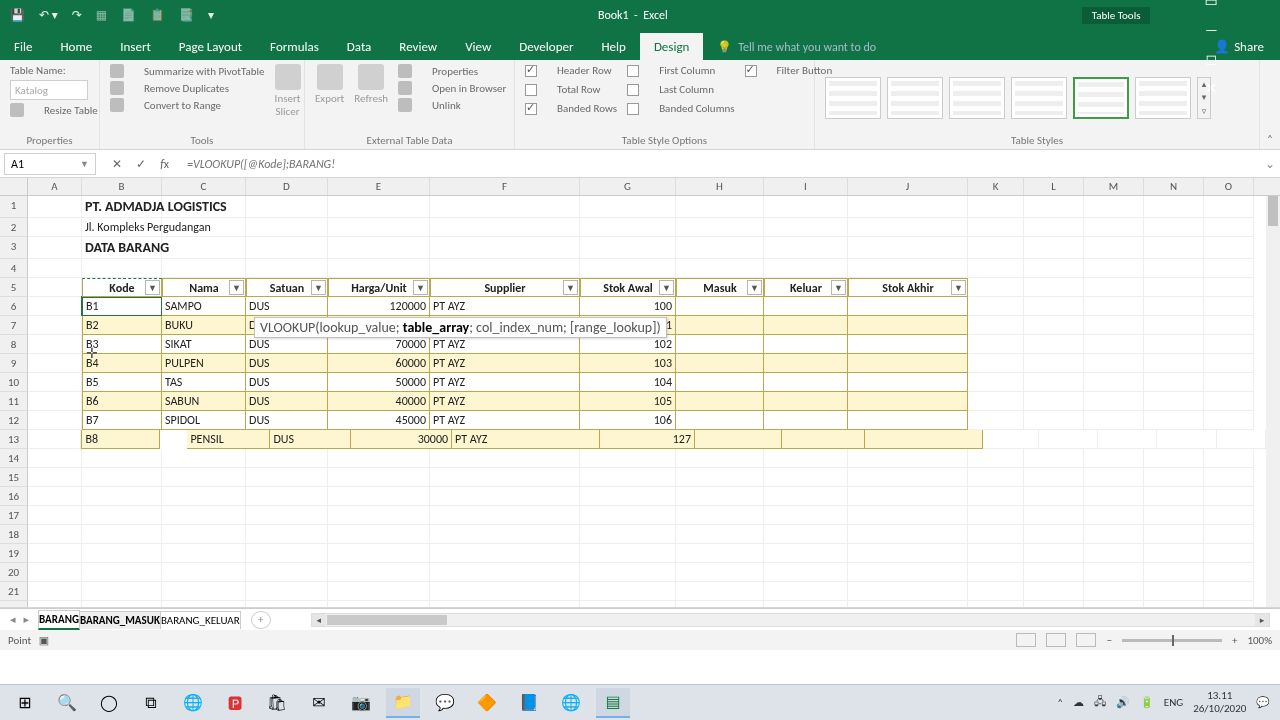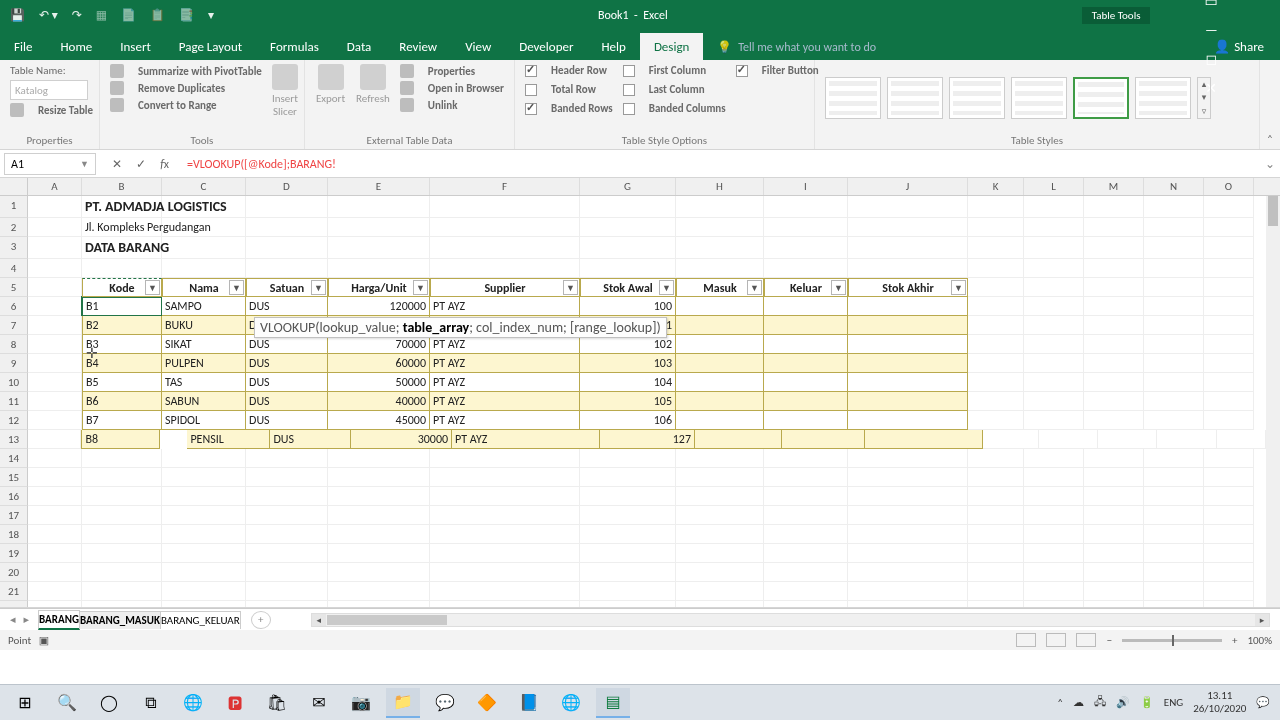--- a/index.html
+++ b/index.html
@@ -21,41 +21,41 @@
   .ribbon-tabs .tab.active { background:#f3f3f3; color:#0f7345; }
   .tell-me { display:flex; align-items:center; gap:6px; padding:6px 14px; color:#cce; font-size:12px; opacity:.8;}
   .share { margin-left:auto; padding:6px 16px; display:flex; align-items:center; gap:4px; }
 
   
   .ribbon-body { height:90px; background:#f3f3f3; border-bottom:1px solid #d5d5d5; display:flex; font-size:11px; color:#6a6a6a; }
   .group { border-right:1px solid #e3e3e3; padding:4px 10px 2px; display:flex; flex-direction:column; justify-content:space-between; }
   .group-label { text-align:center; font-size:11px; color:#777; padding-top:2px; }
   .group-body { display:flex; gap:10px; flex:1; }
   .vcol { display:flex; flex-direction:column; gap:3px; }
-  .tbtn { display:flex; align-items:center; gap:14px; white-space:nowrap;font-weight:bold; }
+  .tbtn { display:flex; align-items:center; gap:20px; white-space:nowrap; }
   .ico { width:14px; height:14px; background:#bdbdbd; display:inline-block; border-radius:2px; }
   .bigbtn { width:44px; text-align:center; display:flex; flex-direction:column; align-items:center; gap:2px; color:#9a9a9a; }
   .bigbtn .bico { width:26px; height:26px; background:#d0d0d0; border-radius:3px; }
   .chk { width:12px; height:12px; border:1px solid #999; display:inline-block; background:#fff; position:relative; }
   .chk.ck::after { content:"✓"; position:absolute; top:-3px; left:0; font-size:11px; color:#555;}
   .tname-input { width:78px; height:20px; border:1px solid #cfcfcf; background:#fff; color:#aaa; font-size:11px; padding:0 4px;}
   .styles { display:flex; gap:6px; align-items:center; }
   .style-sw { width:56px; height:42px; border:1px solid #ccc; background:#fff; position:relative; }
   .style-sw.sel { border:2px solid #3f9c46; }
   .style-sw::before { content:""; position:absolute; inset:3px; background:repeating-linear-gradient(#eee,#eee 5px,#fff 5px,#fff 10px);}
   .styles-more { width:14px; height:42px; border:1px solid #ccc; display:flex; flex-direction:column;}
   .styles-more span{flex:1; text-align:center; font-size:9px; color:#666;}
   .collapse { width:20px; align-self:flex-end; text-align:center; color:#666; padding:4px;}
 
   
   .fx-row { height:28px; border-bottom:1px solid #d5d5d5; display:flex; align-items:center; font-size:12px; }
   .name-box { width:92px; height:22px; margin:0 4px; border:1px solid #cfcfcf; padding:0 6px; display:flex; align-items:center; justify-content:space-between;gap:16px; }
   .name-box .dd { color:#888; font-size:9px;}
   .fx-ctrl { display:flex; gap:14px; padding:0 12px; color:#666; }
-  .fx-bar { flex:1; padding:0 6px; color:#ef4444; }
+  .fx-bar { flex:1; padding:0 6px; color:#737373;font-style:italic; }
   .fx-expand { width:20px; text-align:center; color:#888;}
 
   
   .grid-wrap { position:relative; height:430px; overflow:hidden; border-bottom:1px solid #d5d5d5;}
   .col-headers { display:flex; position:absolute; top:0; left:0; right:0; height:18px; background:#f0f0f0; border-bottom:1px solid #ccc; font-size:11px; color:#555;}
   .corner { width:28px; border-right:1px solid #ccc; background:#f0f0f0;}
   .ch { border-right:1px solid #ddd; text-align:center; line-height:18px; }
   .row-headers { position:absolute; top:18px; left:0; width:28px; background:#f0f0f0;}
   .rh { height:19px; border-bottom:1px solid #ddd; border-right:1px solid #ccc; text-align:center; font-size:11px; color:#555; line-height:19px;}
   .rh.r3 { height:22px; }

